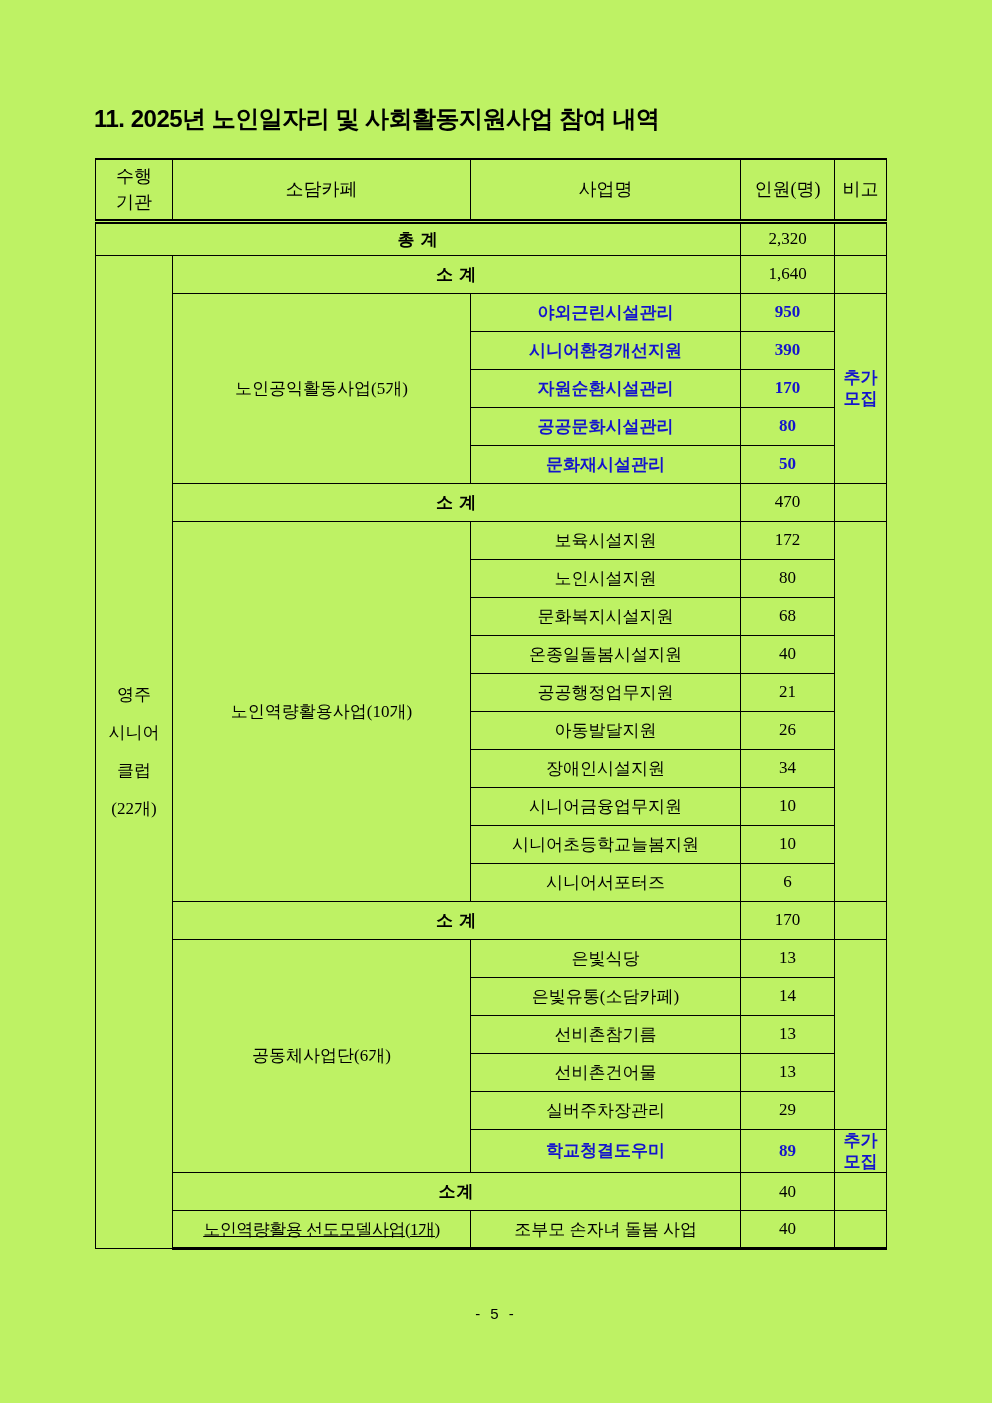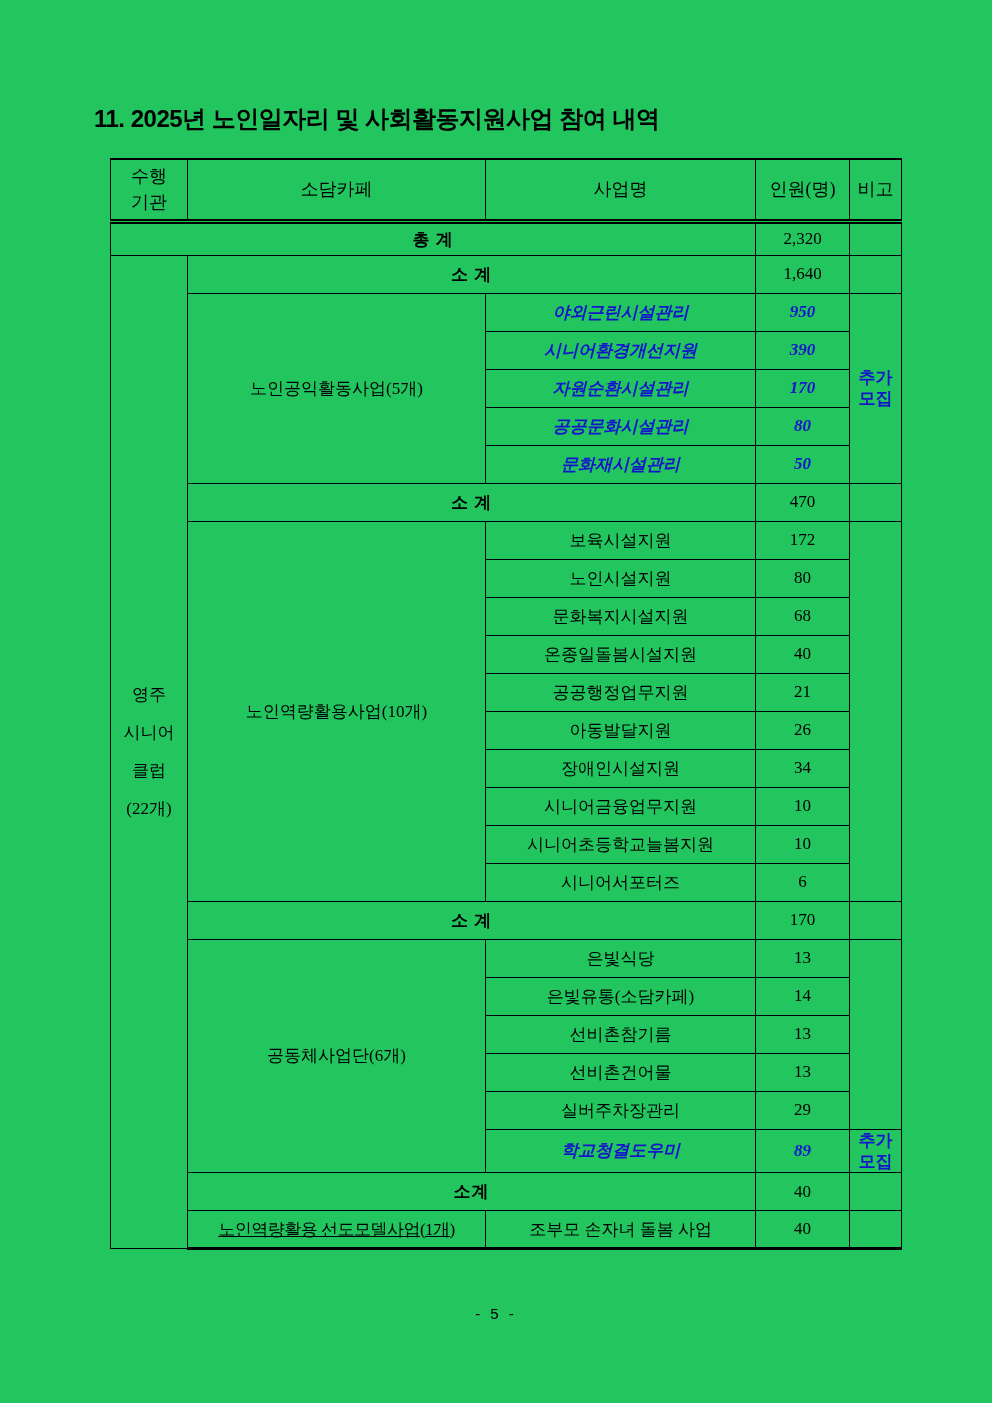--- a/index.html
+++ b/index.html
@@ -1,39 +1,39 @@
 <!DOCTYPE html>
 <html><head>
 <meta charset="utf-8">
 <style>
   * { box-sizing: border-box; }
   html, body { margin: 0; padding: 0; background: #e8e8e8; }
   .page {
     position: relative;
     width: 992px;
     height: 1403px;
-    background: #22c55e;
+    background: #bef264;
     margin: 0 auto;
     overflow: hidden;
     font-family: "Liberation Serif", serif;
     color: #000;
   }
   .doc-title {
     position: absolute;
     left: 94px;
     top: 103px;
     font-family: "Liberation Sans", sans-serif;
     font-weight: bold;
     font-size: 24px;
     letter-spacing: -0.5px;
     white-space: nowrap;
   }
   table.main {
     position: absolute;
-    left: 110px;
+    left: 95px;
     top: 158px;
     width: 791px;
     border-collapse: collapse;
     table-layout: fixed;
   }
   table.main th, table.main td {
     border: 1px solid #000;
     text-align: center;
     vertical-align: middle;
     padding: 0 2px;
@@ -48,21 +48,21 @@
     border-bottom: 5px double #000;
     line-height: 1.45;
   }
   tr.r  { height: 38px; }
   tr.rt { height: 34px; }
   tr.last td { border-bottom: 3px solid #000; }
   td.lbl { font-size: 18px; font-weight: bold; letter-spacing: 1px; }
   td.subval { font-size: 18px; }
   td.group { font-size: 17px; }
   td.model-type { font-size: 16px; letter-spacing: -0.5px; text-decoration: underline; }
-  td.hl { color: #1414cd; font-weight: bold; font-style: italic; }
+  td.hl { color: #1414cd; font-weight: bold; }
   td.remark {
     font-size: 13px;
     font-weight: bold;
     color: #1414cd;
     line-height: 1.25;
     padding: 0 1px;
     font-family: Liberation Serif, serif;
   }
   td.org-cell { font-size: 17px; }
   td.org-cell .org-line { line-height: 38px; }

